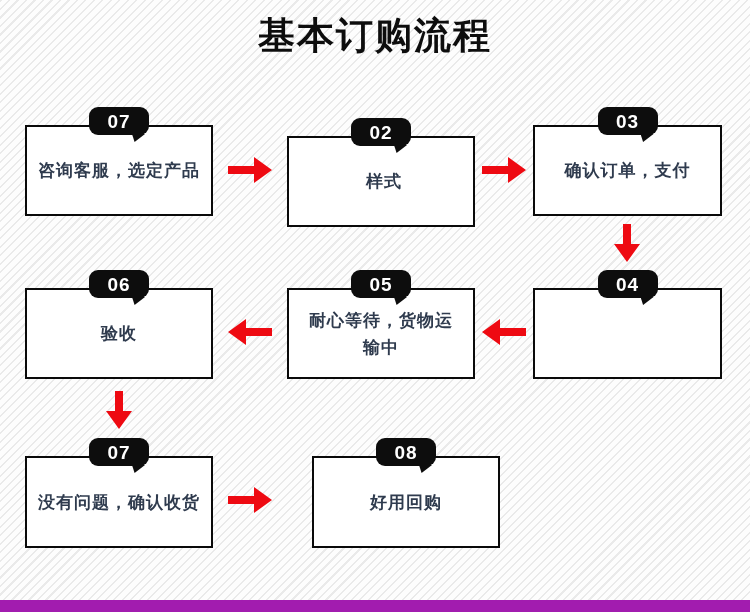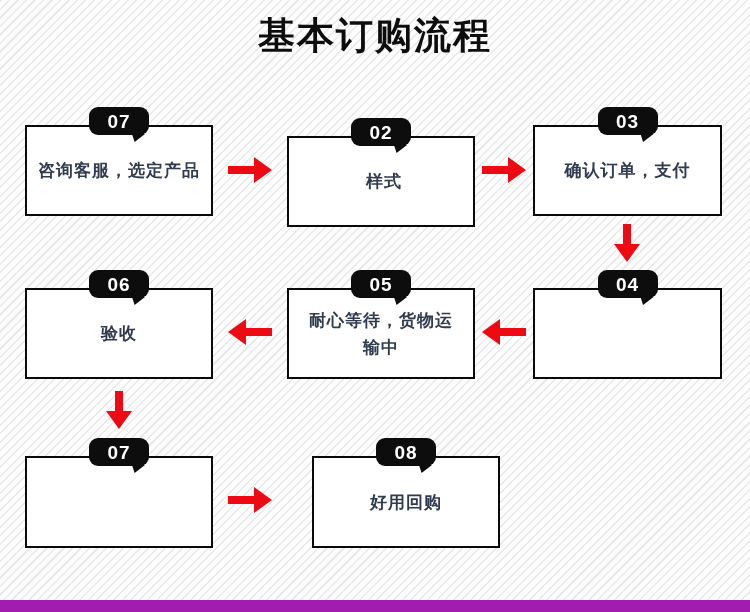--- a/index.html
+++ b/index.html
@@ -140,20 +140,21 @@
 
   <svg class="arrow v-arrow a67" viewBox="0 0 26 38">
       <polygon points="9,0 9,20 0,20 13,38 26,20 17,20 17,0"></polygon>
     </svg>
 
   <div class="box b7">
     <div class="badge">
       <span>07</span>
       <span class="tail"></span>
     </div>
+    <div>没有问题，确认收货</div>
     <div></div>
   </div>
 
   <svg class="arrow h-arrow a78" viewBox="0 0 44 26">
       <polygon points="0,9 26,9 26,0 44,13 26,26 26,17 0,17"></polygon>
     </svg>
 
   <div class="box b8">
     <div class="badge">
       <span>08</span>

